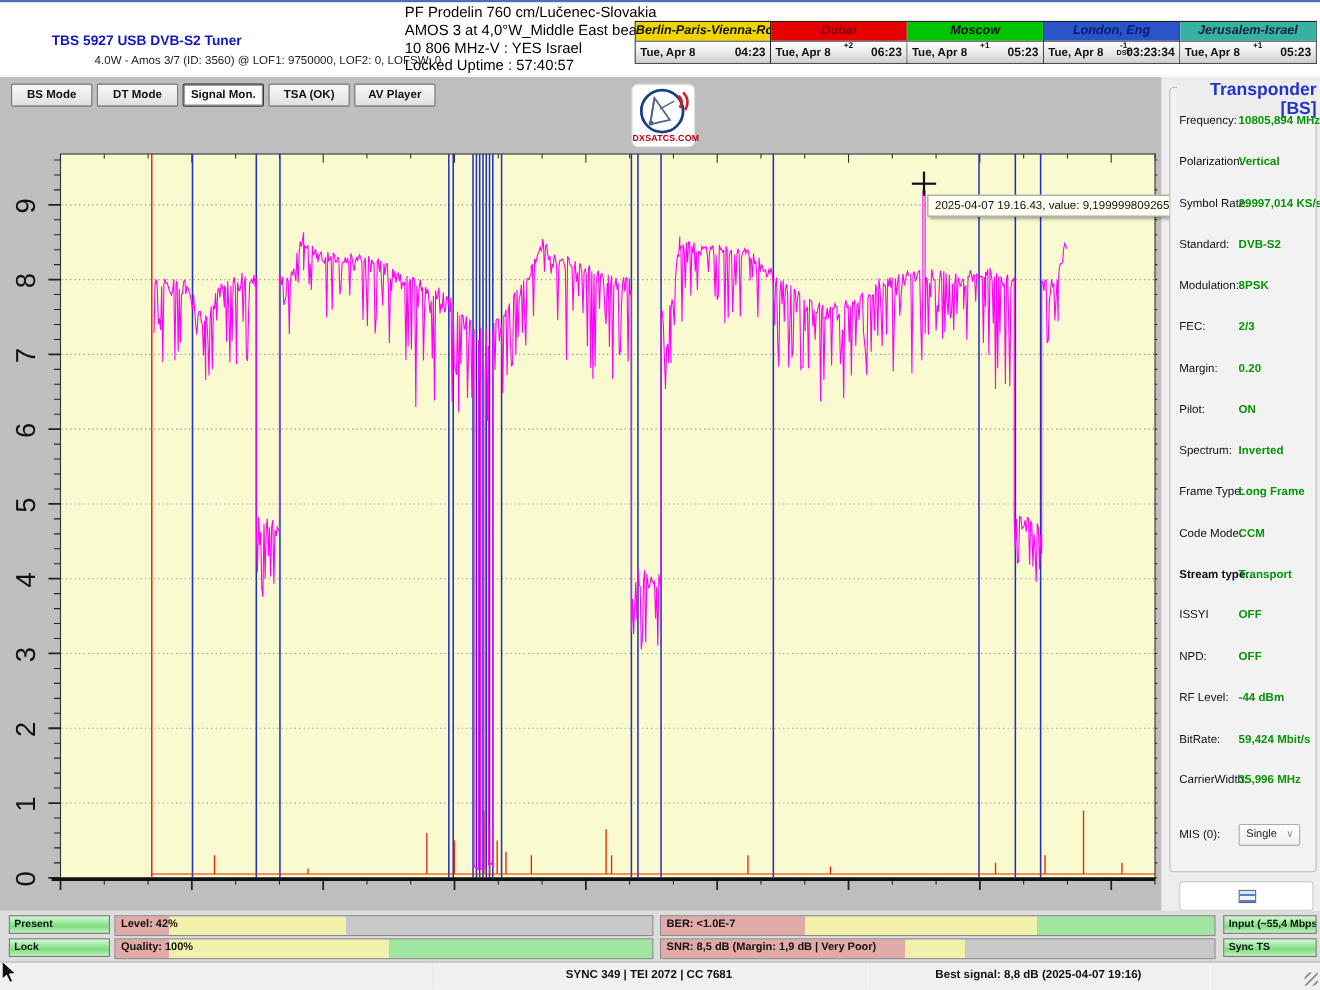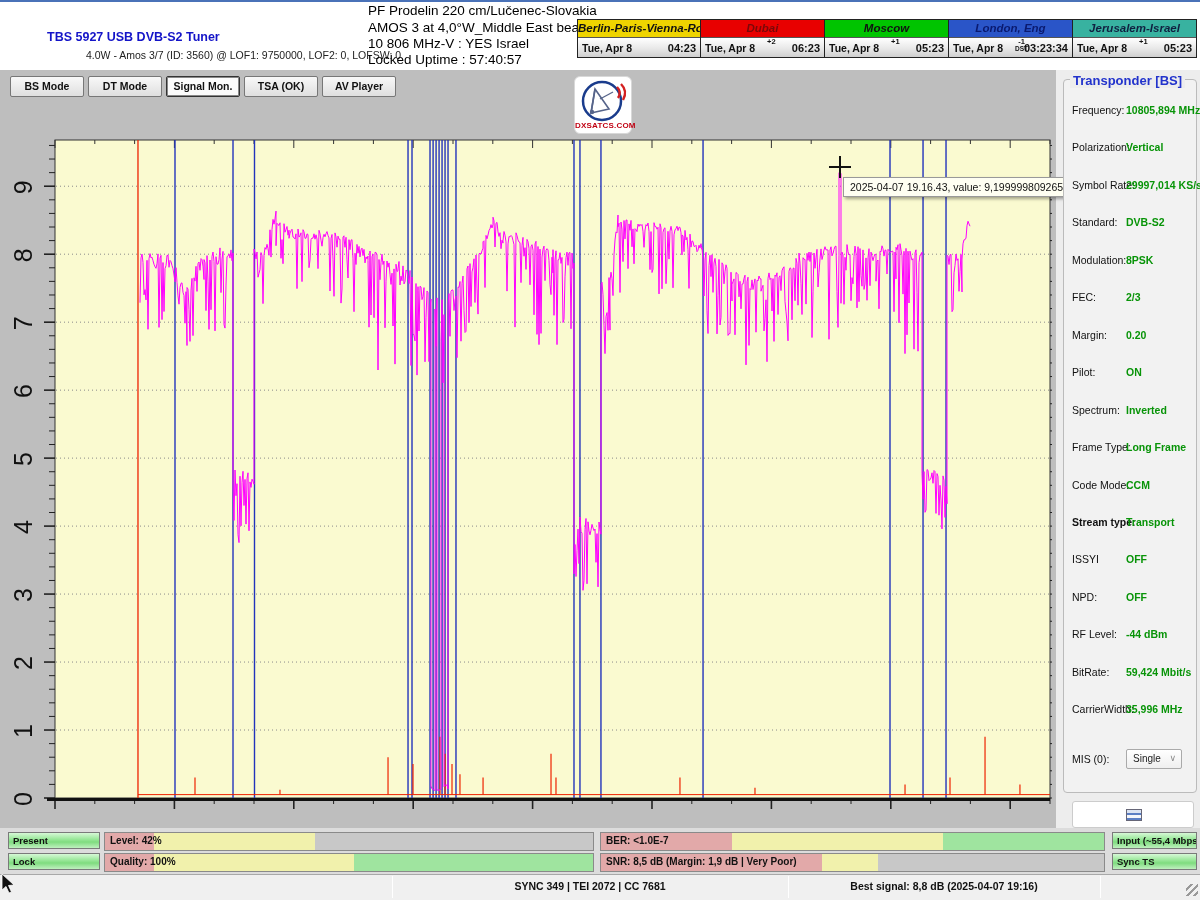--- a/index.html
+++ b/index.html
@@ -52,21 +52,21 @@
   #logo-card { left:574px; top:76px; width:58px; height:58px; background:#FFFFFF; border:1px solid #D8D8D8; border-radius:6px; text-align:center; }
   #logo-text { position:absolute; left:0; right:0; bottom:3px; font-size:8px; font-weight:bold; color:#C00012; letter-spacing:0.2px; }
 
   
   .xhair-h { left:829px; top:166px; width:22px; height:2px; background:#111; }
   .xhair-v { left:839px; top:156px; width:2px; height:22px; background:#111; }
   #tooltip { left:843px; top:177px; height:20px; padding:3px 6px 0 6px; background:#FEFEF2; border:1px solid #999; box-shadow:2px 2px 3px rgba(0,0,0,0.35); font-size:10.5px; color:#111; white-space:nowrap; }
 
   
   #tp-panel { left:1063px; top:79px; width:134px; height:714px; border:1px solid #BBB; border-radius:4px; background:#F2F2F2; }
-  #tp-title { left:1070px; top:73px; font-size:13px; font-weight:bold; color:#2233CC; background:#EDEDED; padding:0 3px;text-align:right; }
+  #tp-title { left:1070px; top:73px; font-size:16px; font-weight:bold; color:#2233CC; background:#EDEDED; padding:0 3px;text-align:right; }
   .tp-label { position:absolute; left:1072px; font-size:10.5px; color:#111; white-space:nowrap; }
   .tp-value { position:absolute; left:1126px; font-size:10.5px; font-weight:bold; color:#089408; white-space:nowrap; }
   #mis-select { left:1126px; top:749px; width:56px; height:20px; background:linear-gradient(#FFF,#EFEFEF); border:1px solid #AAA; border-radius:2px; font-size:10px; color:#222; padding:3px 0 0 6px; cursor:default; }
   #mis-chevron { position:absolute; right:5px; top:3px; font-size:9px; color:#888; }
   #panel-footer-button { left:1072px; top:801px; width:122px; height:27px; background:#FFFFFF; border:1px solid #CCC; border-radius:3px; cursor:default; }
   #stripes-icon { position:absolute; left:53px; top:7px; width:16px; height:12px; border:1px solid #667; background:linear-gradient(#DCE4F2 0 3px,#5B7FC4 3px 5px,#F4F6FA 5px 8px,#5B7FC4 8px 10px,#DCE4F2 10px 12px); }
 
   
   #bars-strip { left:0; top:828px; width:1200px; height:46px; background:#DCDCDC; }
   .ind-box { height:17px; background:linear-gradient(180deg,#D6F8D6 0%,#9BE89B 40%,#7FDC7F 60%,#BFF0BF 100%); border:1px solid #7A7A7A; font-size:9.5px; font-weight:bold; color:#111; padding:2px 0 0 4px; white-space:nowrap; overflow:hidden; }
@@ -84,21 +84,21 @@
 
 <div id="screen">
 
   <div class="abs" id="top-strip"></div>
 
 
   <div class="abs" id="header-band"></div>
   <div class="abs" id="tuner-name">TBS 5927 USB DVB-S2 Tuner</div>
   <div class="abs" id="tuner-config">4.0W - Amos 3/7 (ID: 3560) @ LOF1: 9750000, LOF2: 0, LOFSW: 0</div>
 
-  <div class="abs info-line" style="top:3px;">PF Prodelin 220 cm/Lučenec-Slovakia</div>
+  <div class="abs info-line" style="top:3px;">PF Prodelin 760 cm/Lučenec-Slovakia</div>
   <div class="abs info-line" style="top:20px;">AMOS 3 at 4,0°W_Middle East beam</div>
   <div class="abs info-line" style="top:36px;">10 806 MHz-V : YES Israel</div>
   <div class="abs info-line" style="top:52px;">Locked Uptime : 57:40:57</div>
 
   <div class="abs" id="clocks">
       <div class="clock-cell">
         <div class="clock-head" style="background: rgb(239, 212, 0); color: rgb(17, 17, 17);">Berlin-Paris-Vienna-Roma</div>
         <div class="clock-body">
           <div class="clock-date">Tue, Apr 8</div>
           <div class="clock-offset"></div>

